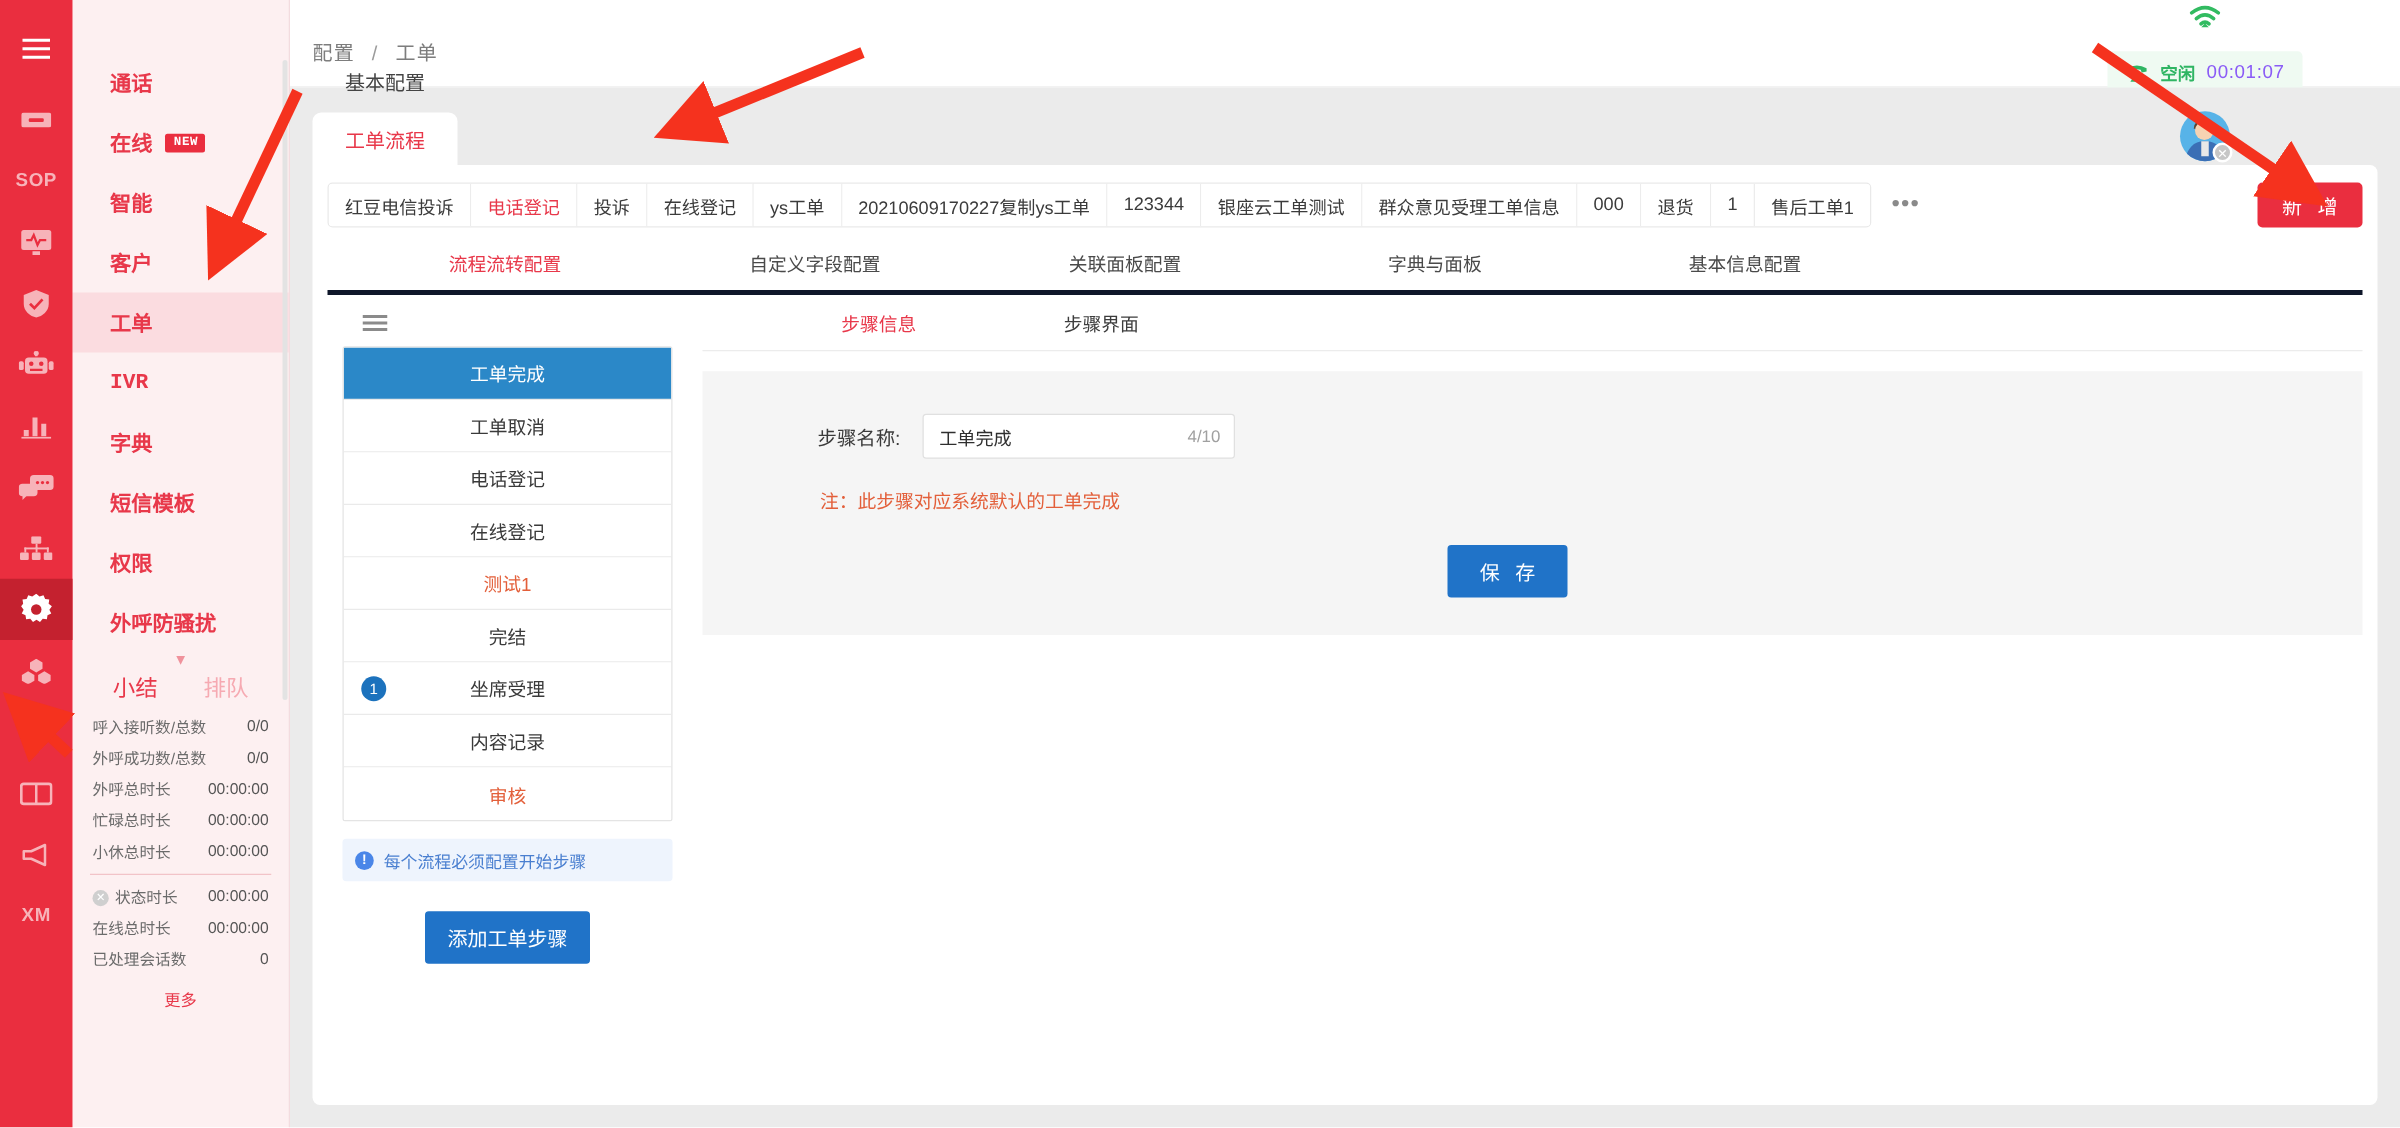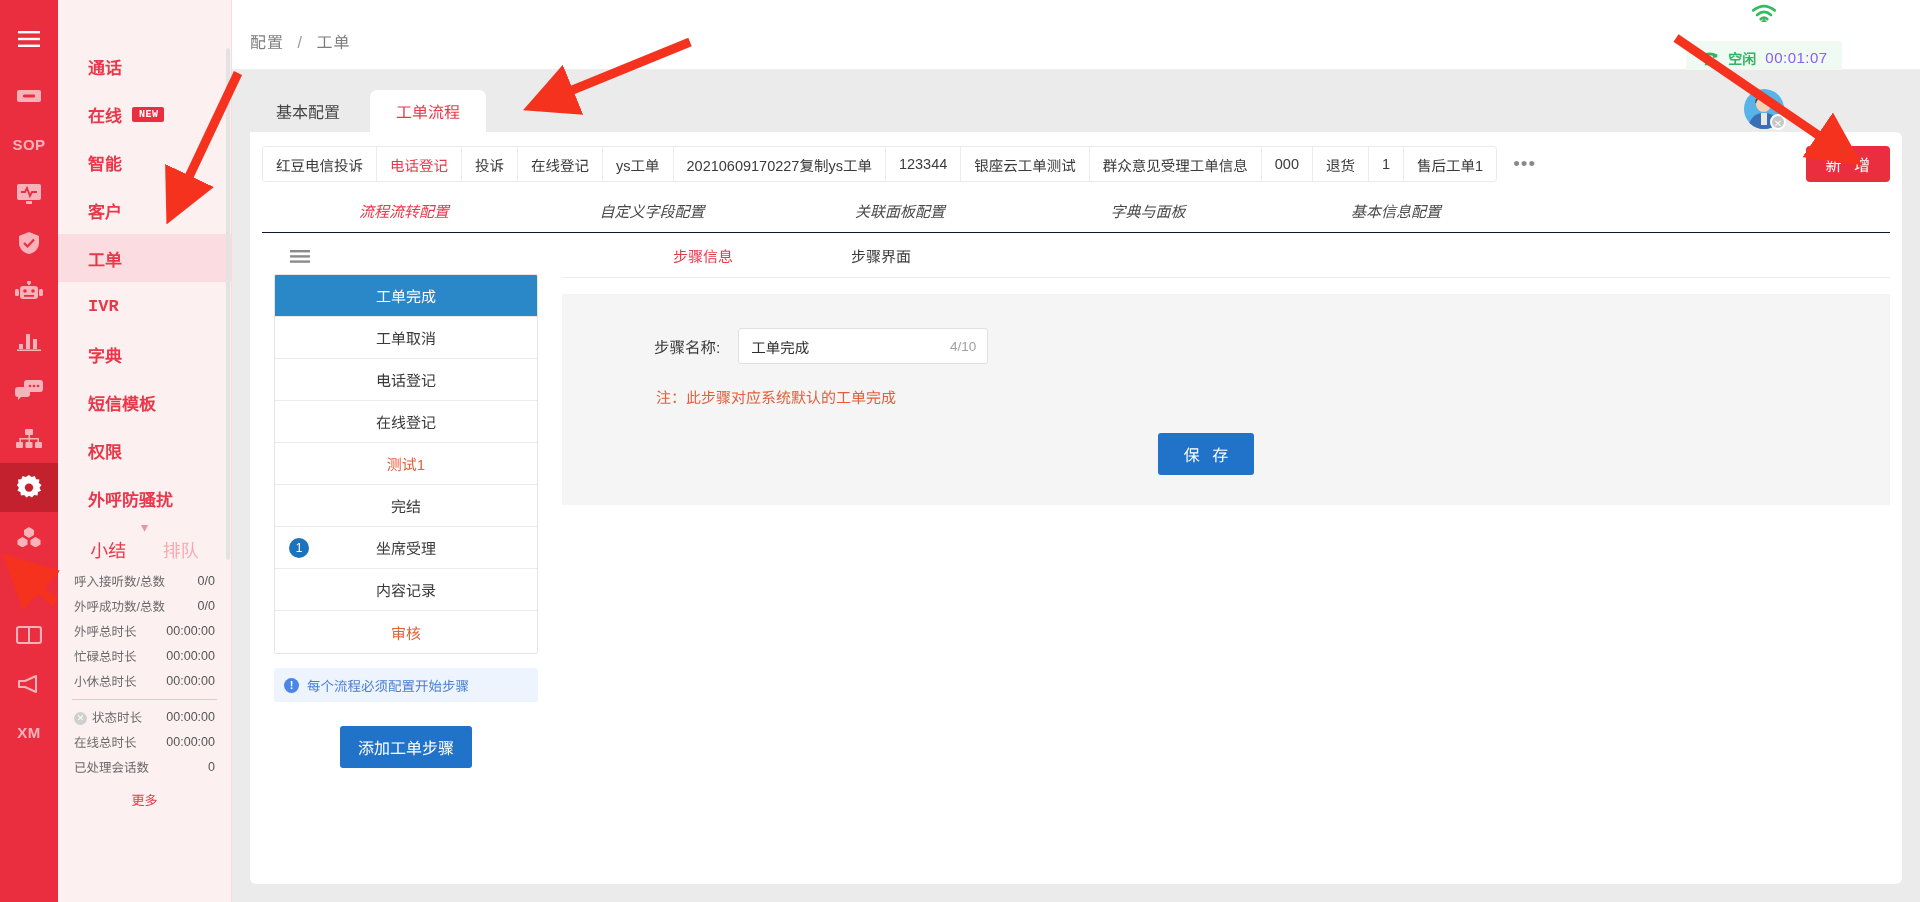--- a/index.html
+++ b/index.html
@@ -255,21 +255,21 @@
     cursor: pointer;
   }
 
   
   .tabstrip {
     height: 62px; flex: 0 0 62px;
     background: #ebebeb;
     display: flex; align-items: flex-end;
     padding-left: 18px;
   }
-  .tabstrip-inner { display: flex; align-items: flex-end; gap: 4px; }
+  .tabstrip-inner { display: flex; align-items: flex-end; gap: 4px; flex-direction: column; }
   .strip-tab {
     padding: 0 26px;
     height: 42px;
     display: flex; align-items: center;
     font-size: 16px; color: #444;
     cursor: pointer;
     border-radius: 7px 7px 0 0;
   }
   .strip-tab.active { background: #fff; color: #e8384a; }
 
@@ -337,24 +337,23 @@
     border-radius: 4px;
     padding: 0 16px 0 20px;
     height: 36px;
     cursor: pointer;
     font-family: "Liberation Sans", sans-serif;
   }
 
   
   .subnav {
     display: flex;
-    border-bottom: 1px solid #0f172a;
+    border-bottom: 4px solid #0f172a;
     margin-top: 8px;
     padding: 0 18px;
-    font-style: italic;
   }
   .subnav-item {
     flex: 0 0 auto;
     width: 248px;
     text-align: center;
     font-size: 15px;
     color: #4a4a4a;
     padding: 10px 0 11px 0;
     cursor: pointer;
   }

